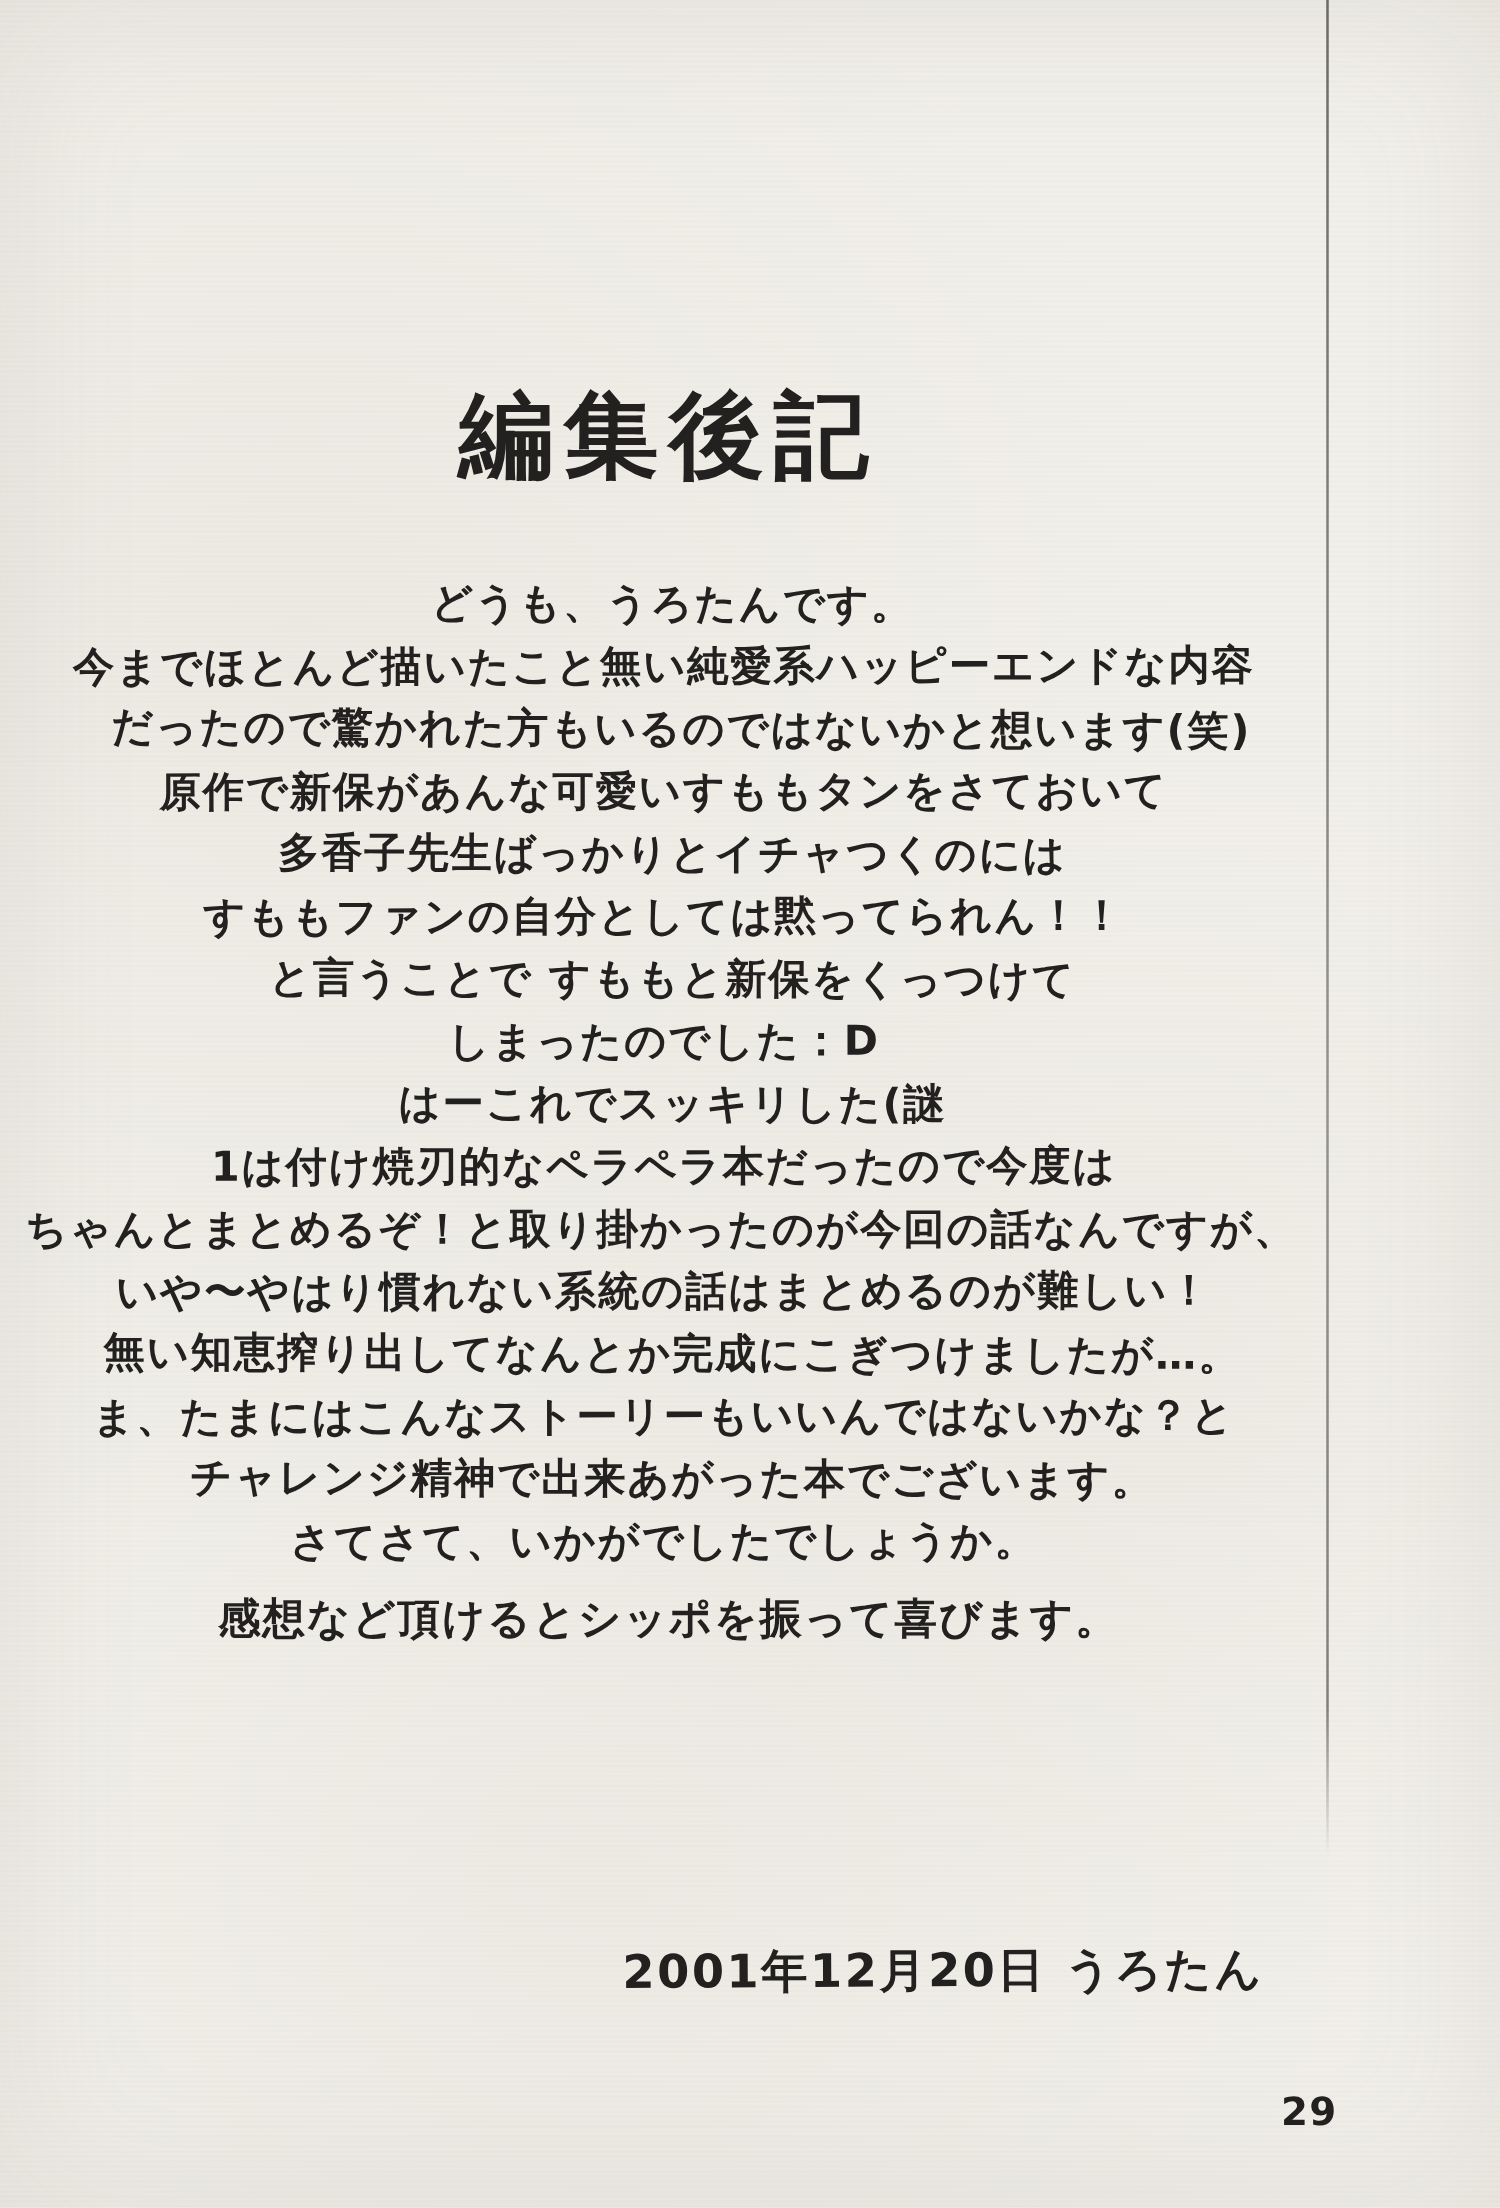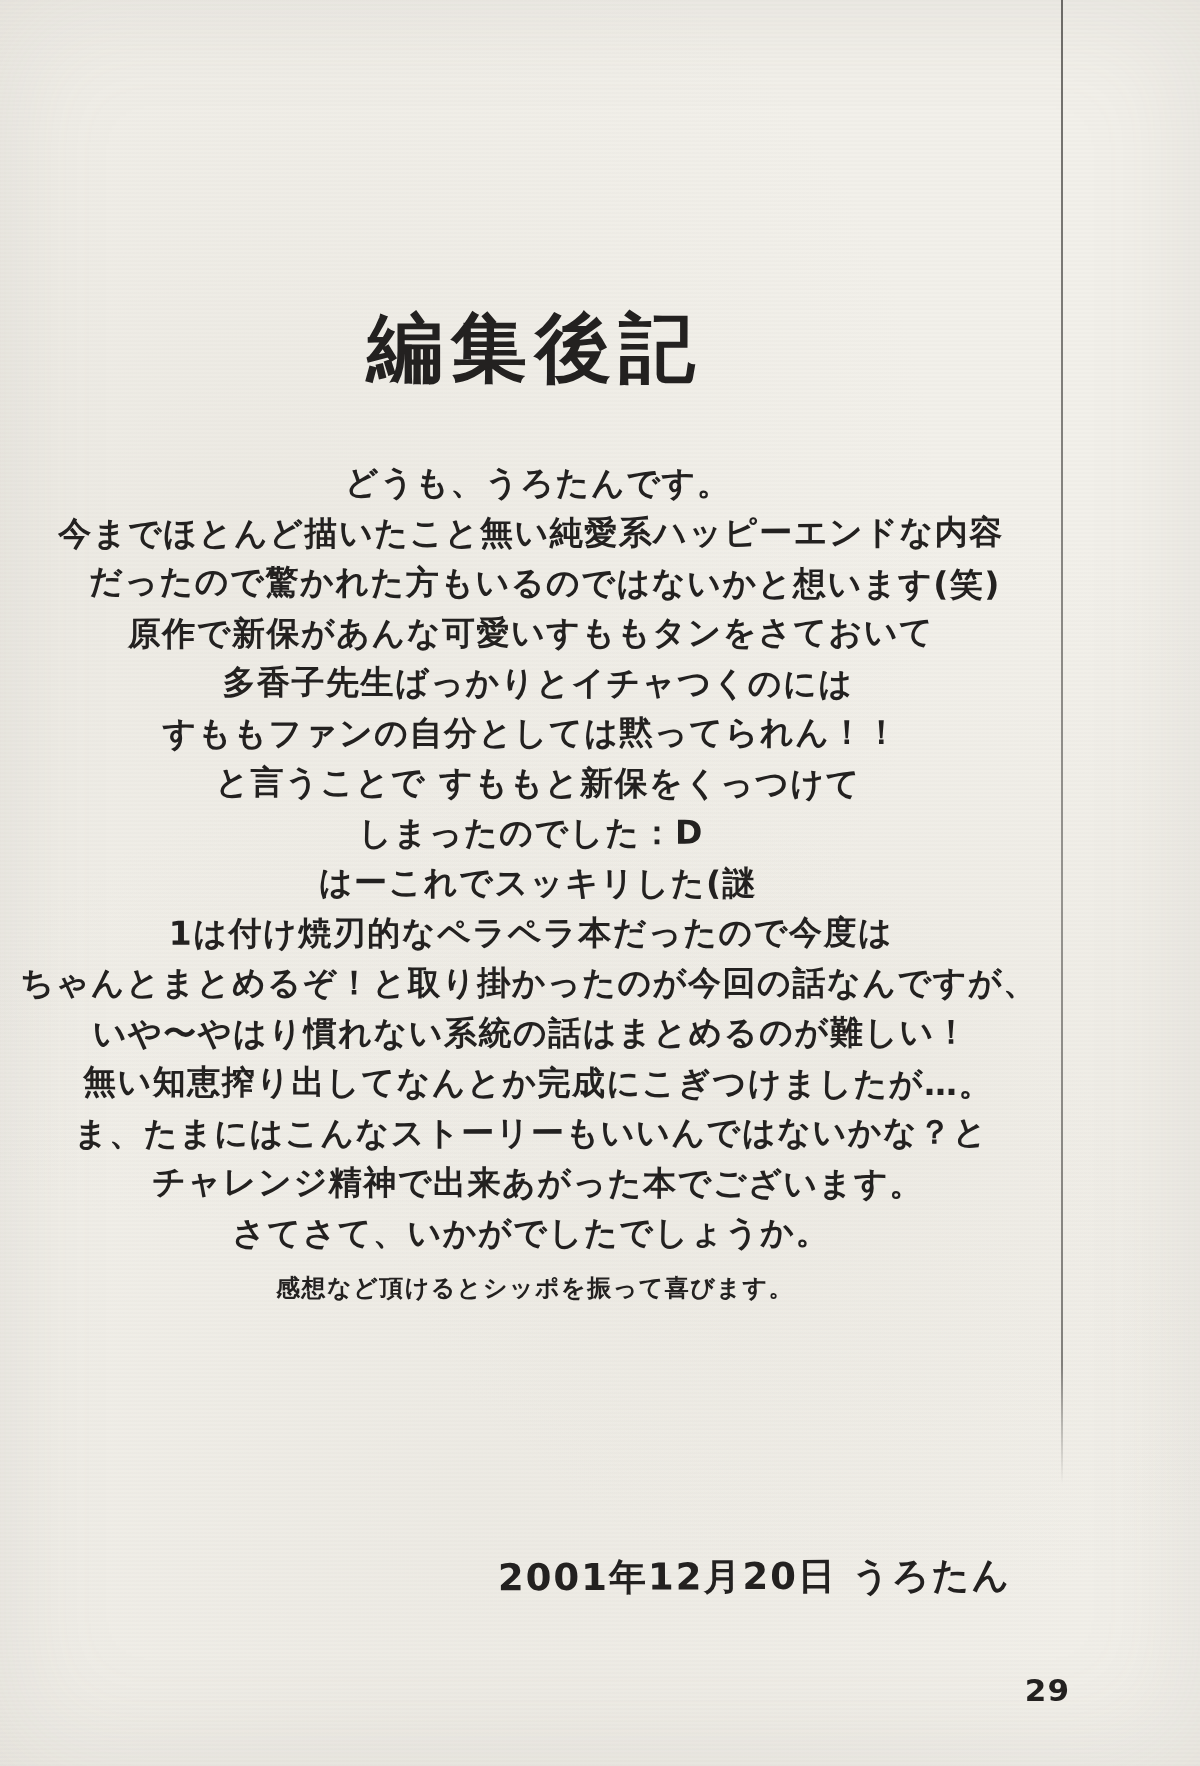--- a/index.html
+++ b/index.html
@@ -57,21 +57,21 @@
   .body-line:nth-child(odd)  { transform: translateX(3px) rotate(0.15deg); }
   .body-line:nth-child(even) { transform: translateX(-4px) rotate(-0.1deg); }
   .body-line:nth-child(3)    { transform: translateX(10px) rotate(0.2deg); }
   .body-line:nth-child(11)   { transform: translateX(-6px); }
   .feedback-line {
     position: absolute;
     top: 1272px;
     left: 0;
     width: 1070px;
     text-align: center;
-    font-size: 24px;
+    font-size: 34px;
     font-weight: bold;
     letter-spacing: 1.5px;
     white-space: nowrap;
   }
   .date-line {
     position: absolute;
     top: 1552px;
     left: 498px;
     font-size: 37px;
     font-weight: bold;

